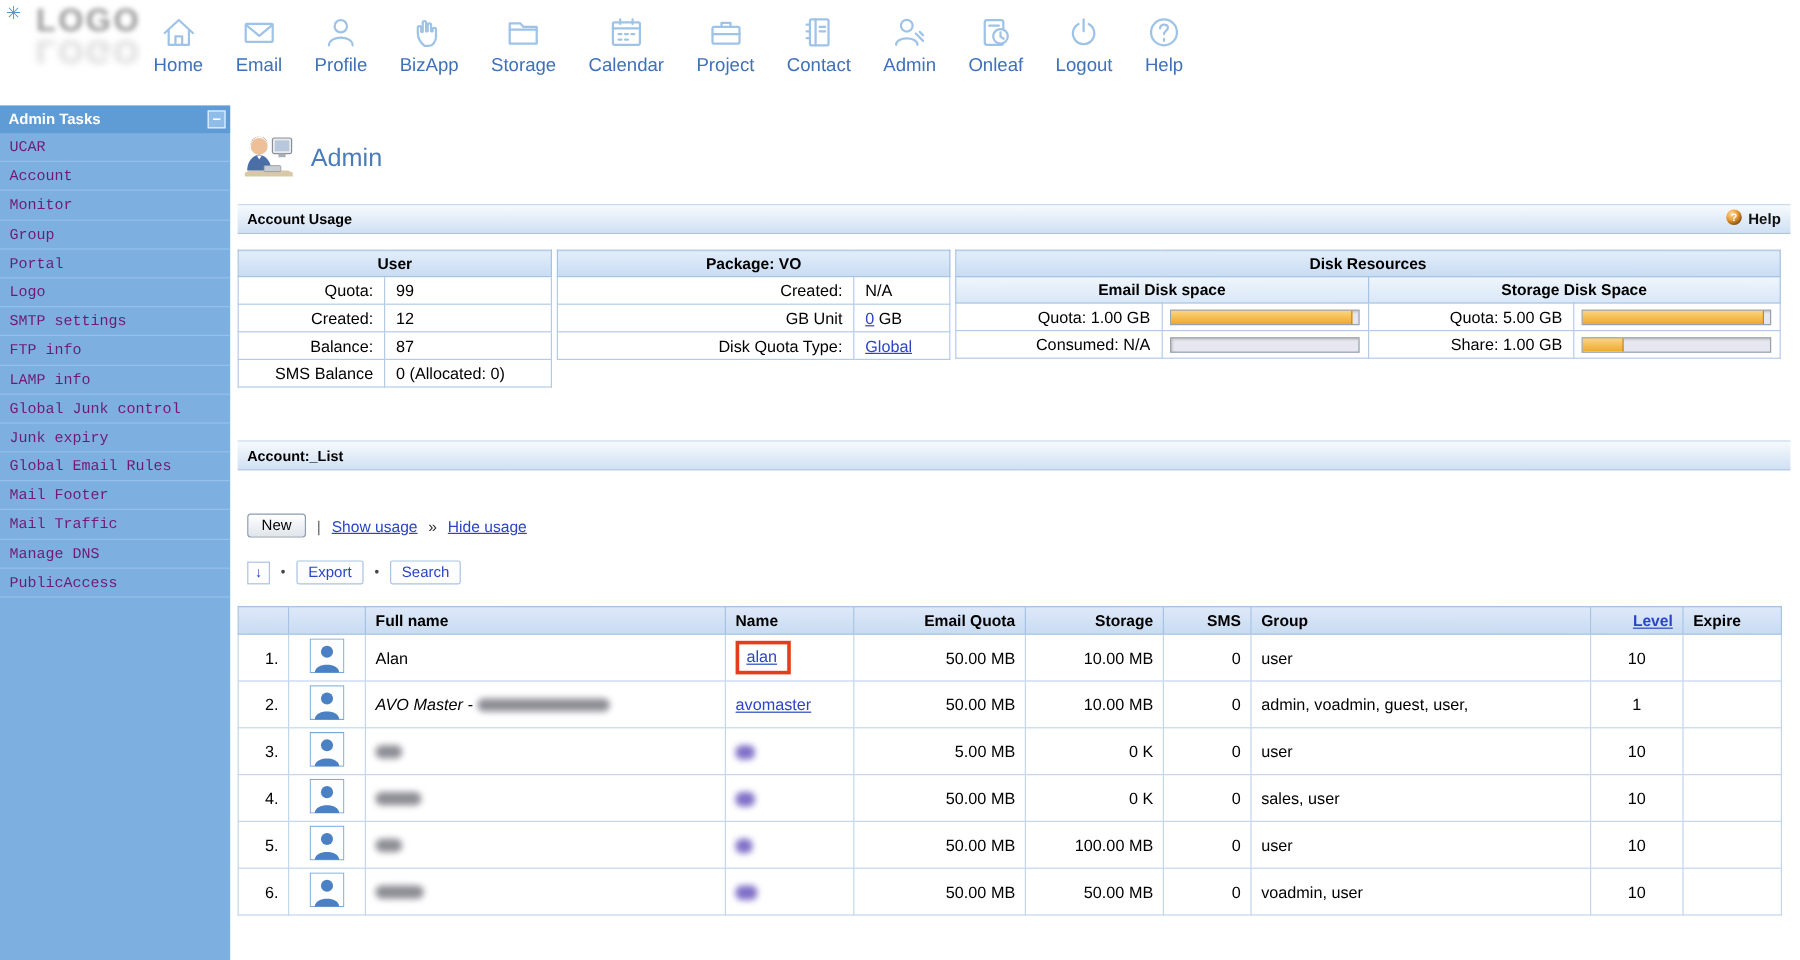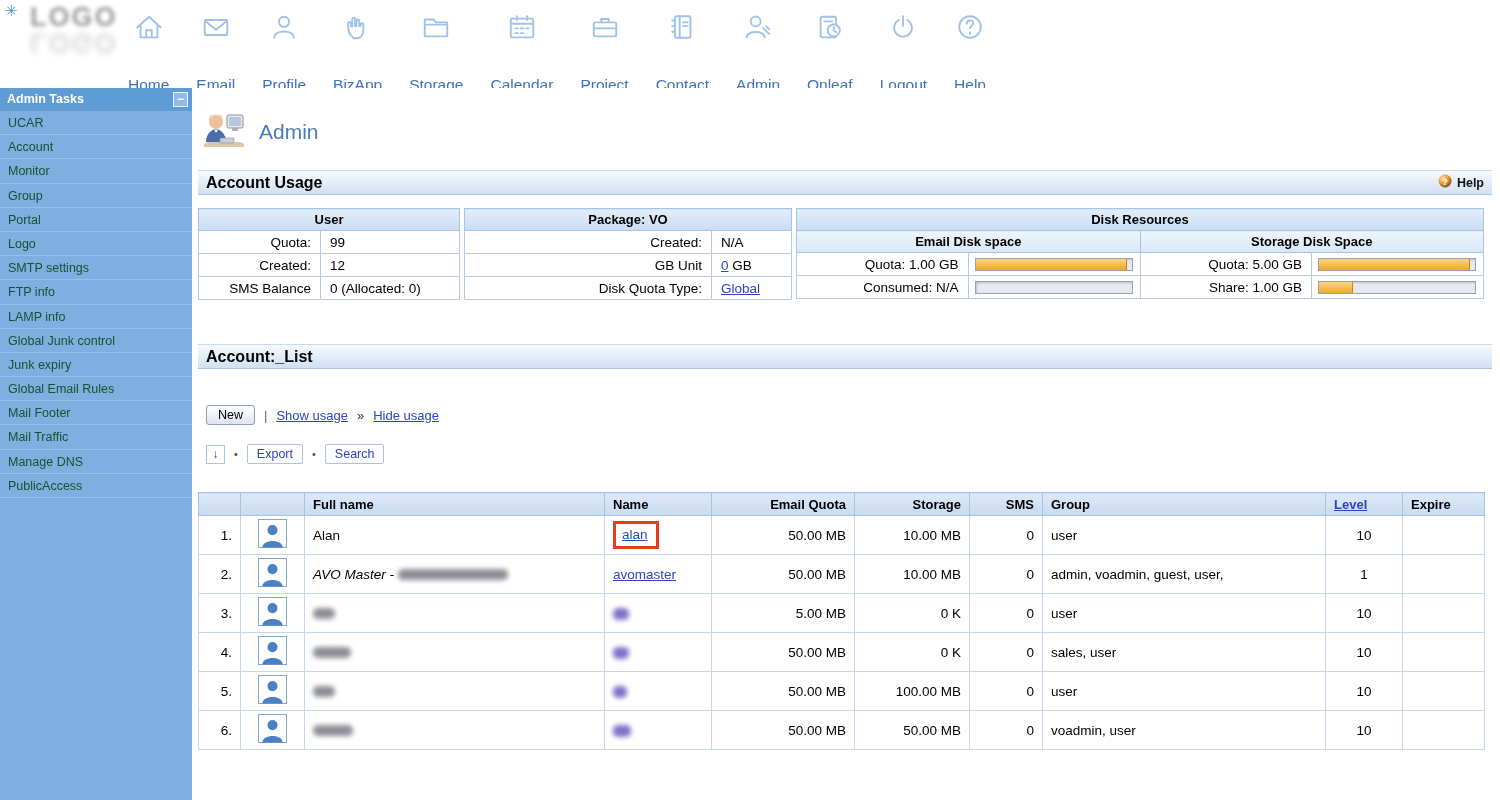--- a/index.html
+++ b/index.html
@@ -8,45 +8,45 @@
   .screen { position:relative; width:1500px; height:800px; background:#fff; }
 
   
   .topbar { position:absolute; top:0; left:0; right:0; height:88px; background:#fff; }
   .logo-mark { position:absolute; left:5px; top:2px; color:#4d94d0; font-size:15px; }
   .logo { position:absolute; left:30px; top:5px; }
   .logo-text { font-size:27px; font-weight:bold; letter-spacing:2px; color:#9a9a9a;
                filter:blur(2px); line-height:25px; }
   .logo-reflect { transform:scaleY(-1); opacity:.4; filter:blur(3px); }
   .topnav { position:absolute; left:128px; top:12px; display:flex; gap:27px; }
-  .nav-item { display:flex; flex-direction:column; align-items:center; cursor:pointer;gap:30px; }
+  .nav-item { display:flex; flex-direction:column; align-items:center; cursor:pointer; }
   .nav-icon { width:30px; height:30px; }
   .nav-label { margin-top:4px; font-size:15.5px; color:#3e71b8; }
 
   
   .sidebar { position:absolute; top:88px; left:0; width:192px; bottom:0; background:#7db0e0; }
   .sb-head { height:23px; background:#5f9cd5; color:#fff; font-weight:bold; font-size:12.5px;
              line-height:23px; padding-left:7px; position:relative; }
   .sb-collapse { position:absolute; right:4px; top:4px; width:15px; height:15px;
                  background:#8fbce8; border:1px solid #e8f2fa; color:#fff; font-size:12px;
                  line-height:12px; text-align:center; cursor:pointer; }
-  .sb-item { height:24.2px; line-height:24px; padding-left:8px; font-size:12.5px; color:#14532d;
-             border-bottom:1px solid #94c0ea; cursor:pointer; }
+  .sb-item { height:24.2px; line-height:24px; padding-left:8px; font-size:12.5px; color:#701a75;
+             border-bottom:1px solid #94c0ea; cursor:pointer;font-family:Liberation Mono, monospace; }
 
   
   .main { position:absolute; left:192px; top:88px; right:0; bottom:0; background:#fff; overflow:hidden; }
   .page-head { padding:16px 0 0 10px; display:flex; align-items:center; gap:13px; height:72px; }
   .page-title { font-size:21px; color:#4a7cba; }
 
   .section-bar { margin:10px 8px 0 6px; height:25px;
                  background:linear-gradient(#f6fafd,#d0e0f3);
                  border-top:1px solid #c8daee; border-bottom:1px solid #a9c4e2;
                  display:flex; align-items:center; padding:0 8px; }
   .section-bar.mt-list { margin-top:44px; }
-  .section-title { font-weight:bold; font-size:16px; color:#000; }
+  .section-title { font-weight:bold; font-size:12px; color:#000; }
   .help-wrap { margin-left:auto; display:flex; align-items:center; gap:5px;
                font-weight:bold; font-size:12.5px; color:#111; cursor:pointer; }
 
   
   .panels { display:flex; gap:4px; margin:13px 8px 0 6px; align-items:flex-start; }
   .panel { border-collapse:collapse; font-size:13.5px; }
   .panel th { background:linear-gradient(#e2edfa,#c9dcf3); border:1px solid #a6c3e3;
               font-size:13px; font-weight:bold; height:22px; padding:0 4px; color:#000; }
   .panel td { background:#fff; border:1px solid #b3cbe8; height:23px; padding:0 9px; color:#000; }
   .panel td.lbl { text-align:right; }
@@ -72,27 +72,27 @@
   .toolbar2 { margin:19px 0 0 14px; display:flex; align-items:center; gap:9px; }
   .btn-sort { width:19px; height:19px; border:1px solid #a9c3e2; background:#fff; color:#2b45c4;
               font-size:12px; line-height:1; cursor:pointer; padding:0;
               font-family:"Liberation Sans",sans-serif; }
   .dot { color:#444; font-size:11px; }
   .btn-lite { padding:2px 9px; border:1px solid #a9c3e2; background:#fdfdff; color:#2b45c4;
               font-size:12.5px; border-radius:2px; cursor:pointer;
               font-family:"Liberation Sans",sans-serif; }
 
   
-  .list-table { margin:28px 8px 0 6px; border-collapse:collapse; width:1286px;
+  .list-table { margin:18px 8px 0 6px; border-collapse:collapse; width:1286px;
                 table-layout:fixed; font-size:13.5px; }
   .list-table th { height:23px; background:linear-gradient(#dde9f8,#c8dbf2);
                    border:1px solid #a6c3e3; font-size:13px; padding:0 8px;
                    text-align:left; font-weight:bold; color:#000; }
   .list-table th.h-right { text-align:right; }
-  .list-table th.h-center { text-align:left; }
+  .list-table th.h-center { text-align:right; }
   .list-table td { height:39px; border:1px solid #c2d6ee; background:#fff; padding:0 8px; color:#000; }
   .c-num { text-align:right; }
   .c-avatar { text-align:center; padding:0 !important; }
   .c-quota,.c-storage,.c-sms { text-align:right; }
   .c-level { text-align:center; }
   .redbox { display:inline-block; border:3px solid #e53c1e; padding:3px 8px 4px 6px; }
   .blur { display:inline-block; height:11px; border-radius:5px; background:#8d8d95;
           filter:blur(2.5px); vertical-align:middle; }
   .blur-link { background:#8070c8; height:12px; }
   .it { font-style:italic; }
@@ -277,20 +277,24 @@
             </tr>
           </thead>
         <tbody>
             <tr>
               <td class="lbl">Quota:</td>
               <td class="val">99</td>
             </tr>
             <tr>
               <td class="lbl">Created:</td>
               <td class="val">12</td>
+            </tr>
+            <tr>
+              <td class="lbl">Balance:</td>
+              <td class="val">87</td>
             </tr>
             <tr>
               <td class="lbl">SMS Balance</td>
               <td class="val">0 (Allocated: 0)</td>
             </tr>
           </tbody>
       </table>
       <table class="panel package-panel">
         <thead>
             <tr>

